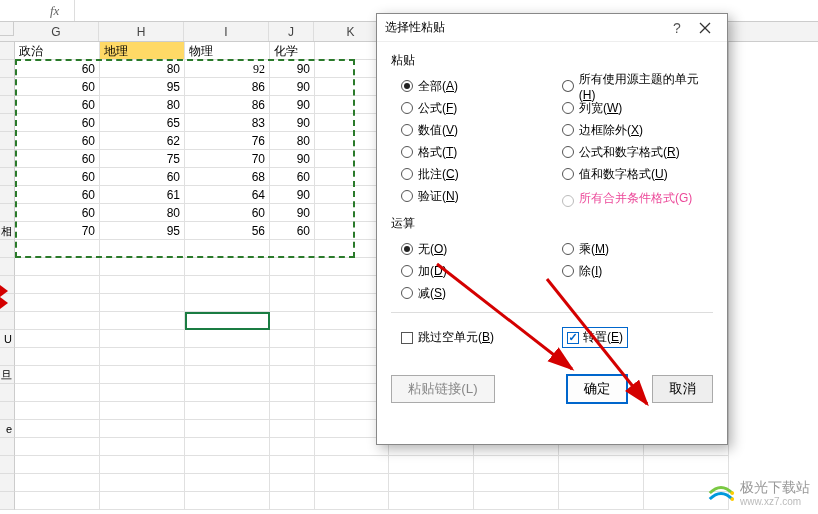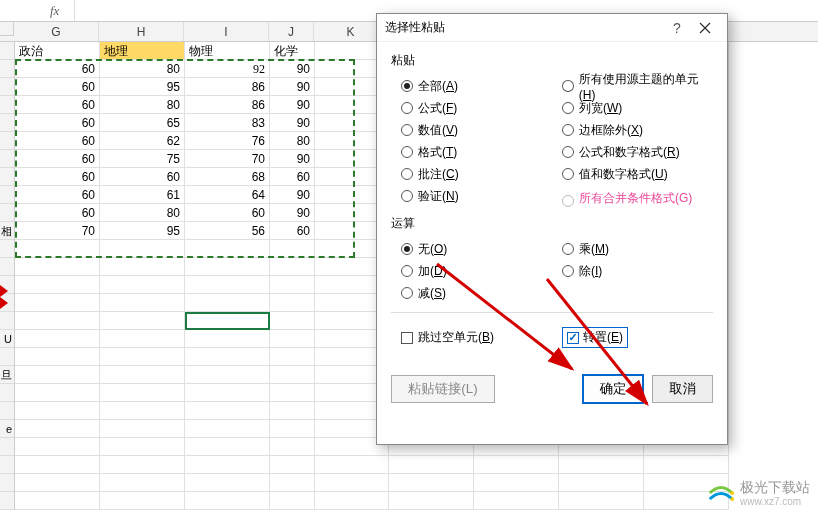--- a/index.html
+++ b/index.html
@@ -38,21 +38,21 @@
 .underline { text-decoration: underline; }
 
 .checkbox { width: 12px; height: 12px; border: 1px solid #555; display: flex; align-items: center; justify-content: center; }
 .checkbox.checked { border-color: #0066cc; background: #fff; }
 .checkbox.checked::after { content: "✓"; color: #0066cc; font-size: 11px; line-height: 1; font-weight: bold; }
 .check-row { display: flex; margin: 14px 0; }
 .check-item { flex: 1; display: flex; align-items: center; gap: 5px; margin-left: 10px; }
 .transpose-item { border: 1px solid #0066cc; padding: 1px 4px; display: inline-flex; align-items: center; gap: 4px; }
 
 .sep { border-top: 1px solid #ddd; margin: 8px 0; }
-.btns { display: flex; gap: 8px; padding: 6px 14px 12px; align-items: center; }
+.btns { display: flex; gap: 24px; padding: 6px 14px 12px; align-items: center; }
 .btn { border: 1px solid #aaa; background: #eee; padding: 4px 16px; cursor: pointer; }
 .btn.primary { border: 2px solid #0066cc; background: #fdfdfd; }
 .btn.paste-link { margin-right: auto; color: #888; background: #f5f5f5; }
 
 .arrow-svg { position: absolute; pointer-events: none; }
 
 .watermark { position: absolute; right: 8px; bottom: 6px; display: flex; align-items: center; gap: 4px; }
 .wm-logo { width: 30px; height: 30px; }
 .wm-text { color: #999; font-size: 14px; line-height: 1.2; }
 .wm-url { color: #bbb; font-size: 10px; }

